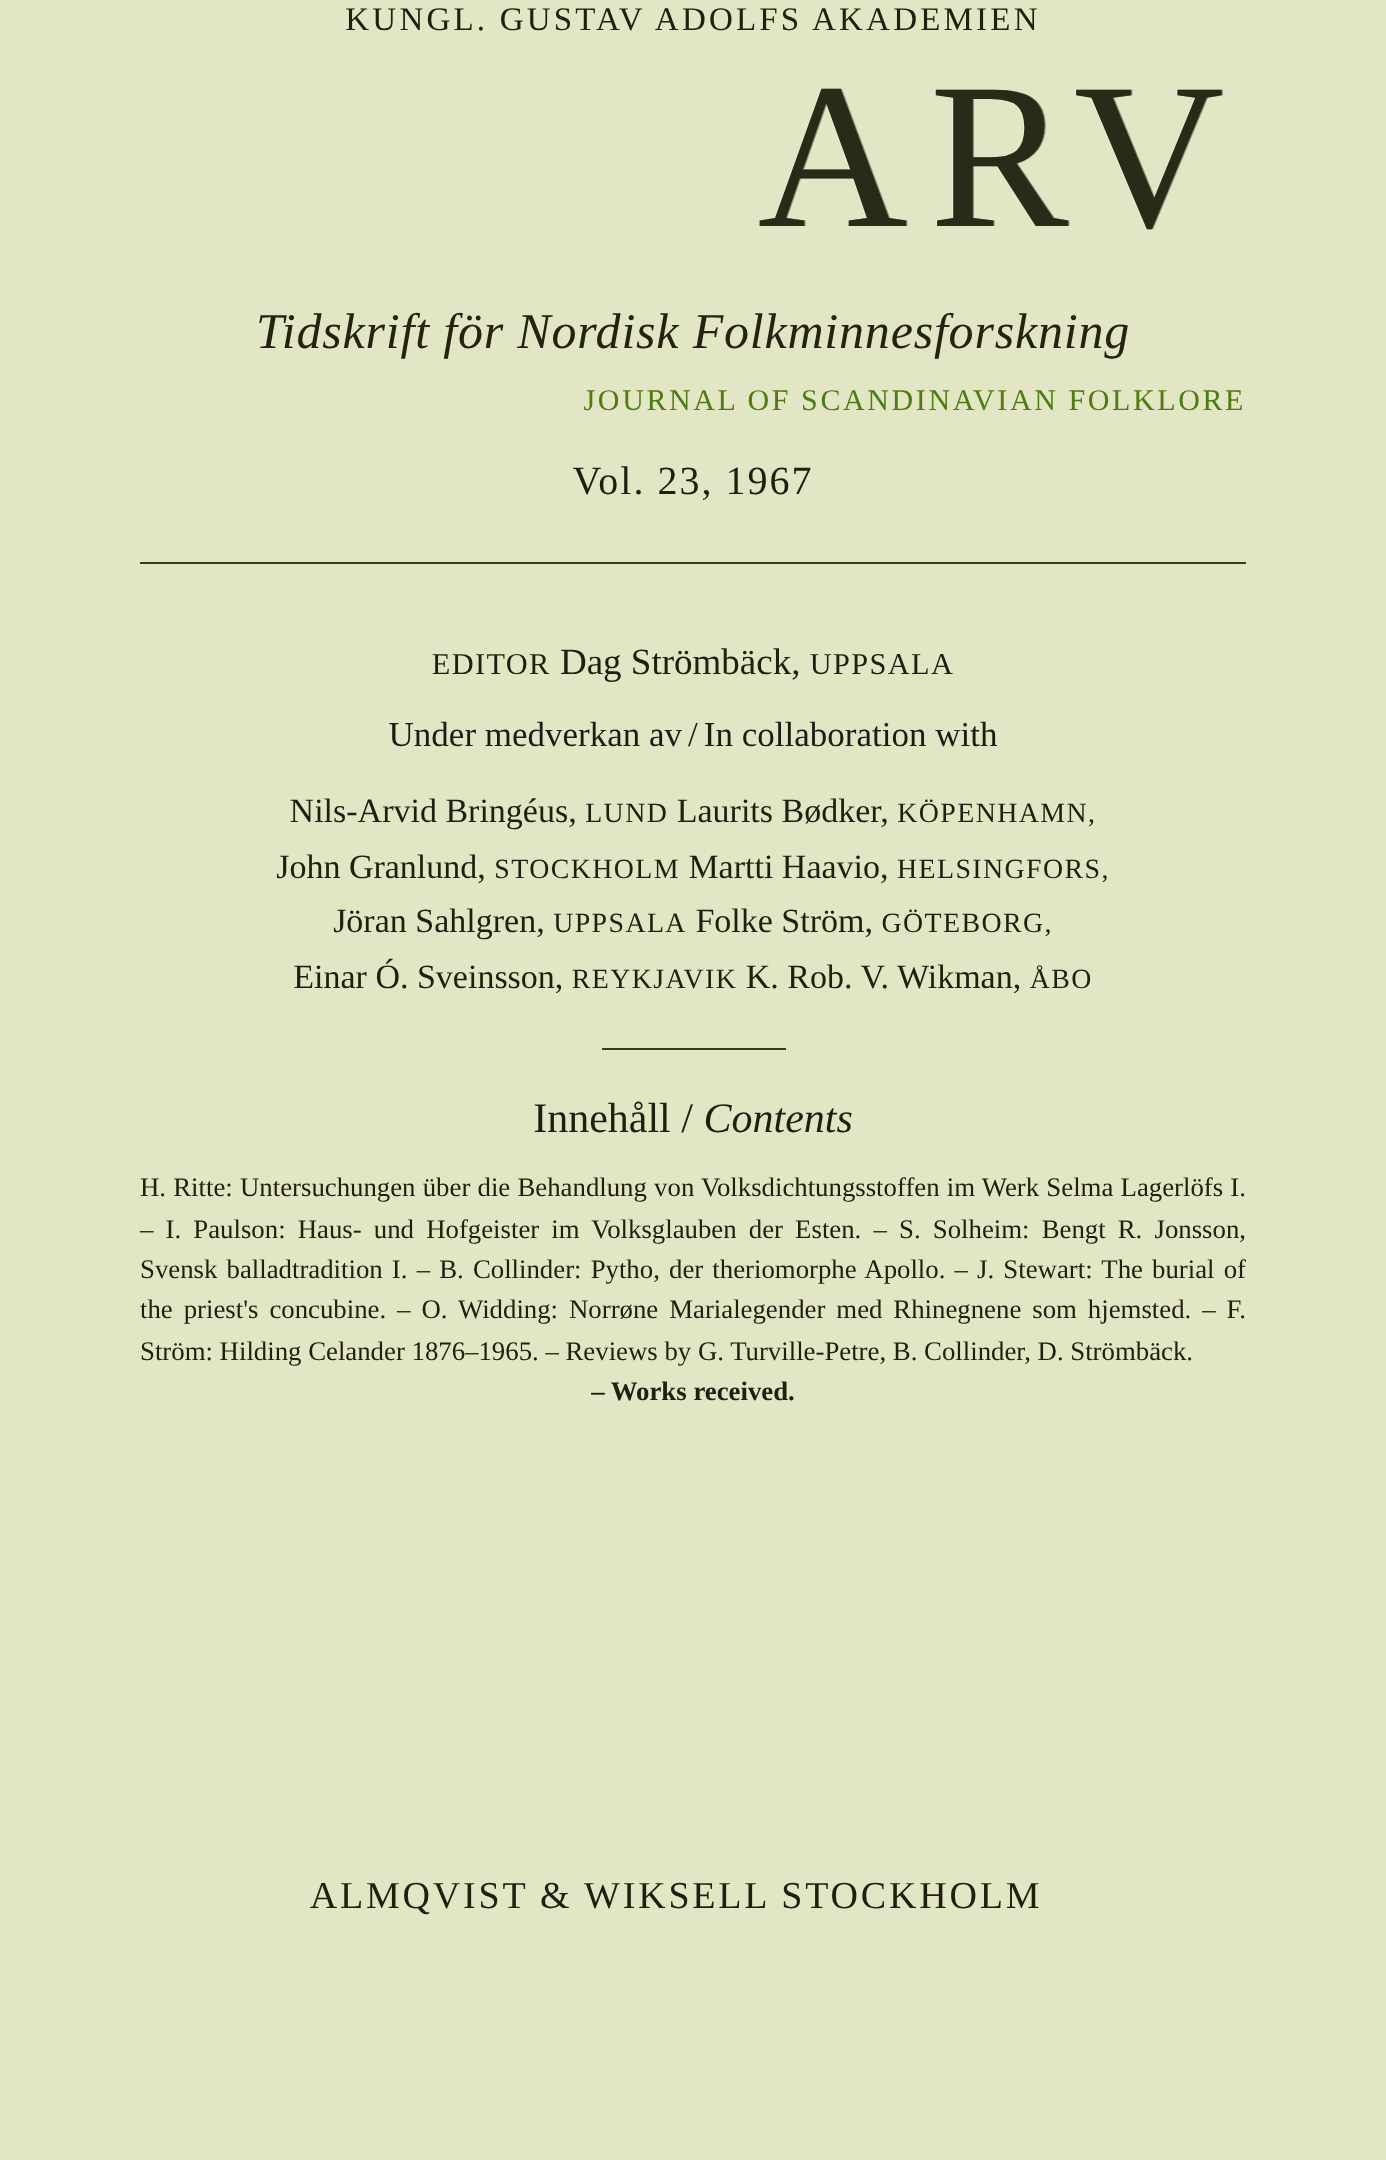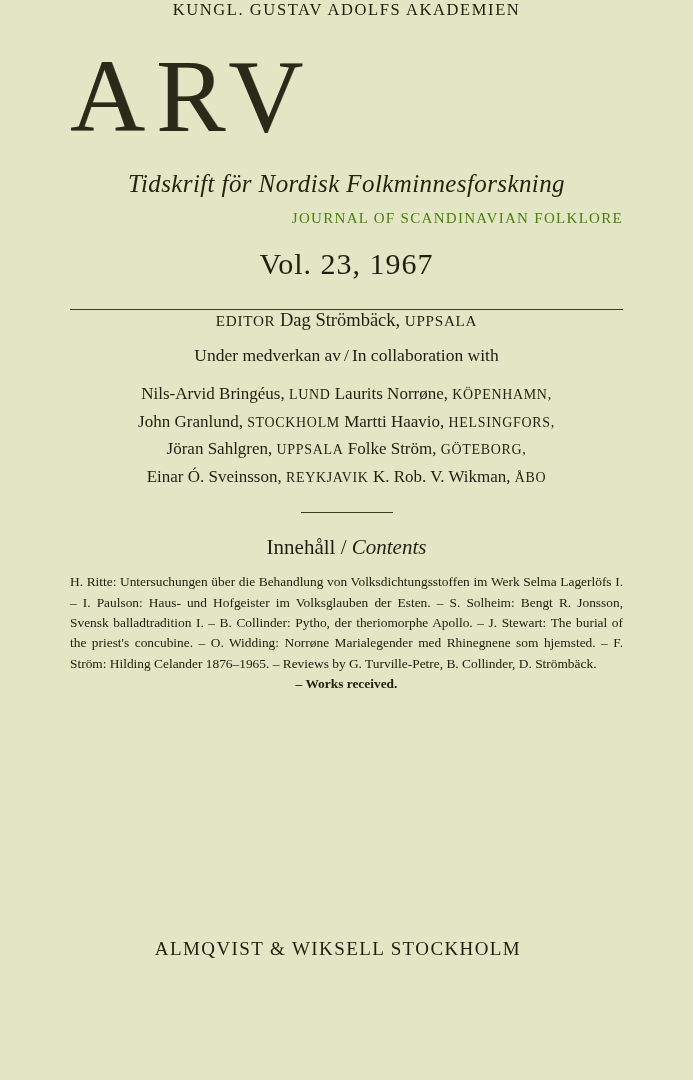--- a/index.html
+++ b/index.html
@@ -24,22 +24,22 @@
   }
   .academy {
     text-align: center;
     font-size: 16.5px;
     letter-spacing: 1.6px;
     font-variant: small-caps;
     text-transform: uppercase;
     color: #20200f;
   }
   .arv-wrap {
-    text-align: left;
-    margin-top: 24px;
+    text-align: right;
+    margin-top: 7px;
   }
   .arv {
     display: inline-block;
     font-family: "Liberation Serif", serif;
     font-size: 104px;
     line-height: 1;
     letter-spacing: 11px;
     color: #2a2a18;
     text-shadow:
       0.6px 0 0 rgba(40,40,25,0.45),
@@ -57,32 +57,33 @@
     text-align: right;
     margin-top: 12px;
     font-size: 15px;
     letter-spacing: 1.3px;
     text-transform: uppercase;
     color: #4d7c0f;
   }
   .volume {
     text-align: center;
     margin-top: 20px;
-    font-size: 30px;
+    font-size: 20px;
     letter-spacing: 1px;
     color: #1f1f10;
   }
   .rule-long {
     width: 100%;
     height: 1px;
     background: #3a3a22;
     margin: 28px auto 0 auto;
   }
   .editor-line {
     text-align: center;
+    margin-top: 40px;
     font-size: 18.5px;
     color: #1f1f10;
   }
   .sc {
     font-size: 0.82em;
     letter-spacing: 0.7px;
     text-transform: uppercase;
   }
   .collab {
     text-align: center;
@@ -168,21 +169,21 @@
   </div>
 
   <div class="collab">
     <span>Under medverkan av</span><span class="slash">/</span><span class="it">In collaboration with</span>
   </div>
 
   <div class="board">
     <div>
       <span>Nils-Arvid Bringéus,</span>
       <span class="sc">Lund</span>
-      <span>Laurits Norrøne,</span>
+      <span>Laurits Bødker,</span>
       <span class="sc">Köpenhamn,</span>
     </div>
     <div>
       <span>John Granlund,</span>
       <span class="sc">Stockholm</span>
       <span>Martti Haavio,</span>
       <span class="sc">Helsingfors,</span>
     </div>
     <div>
       <span>Jöran Sahlgren,</span>

